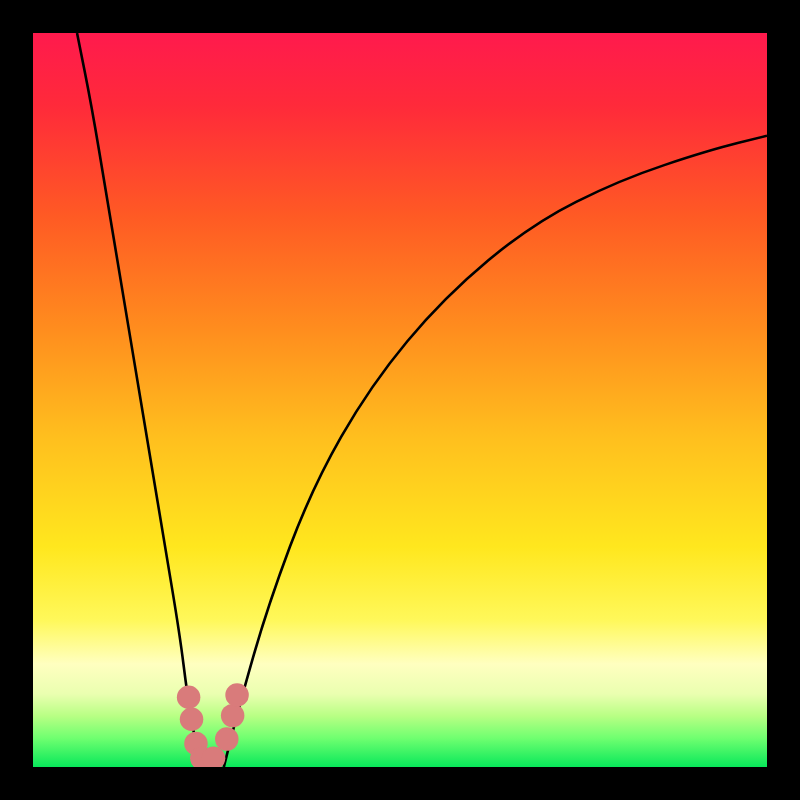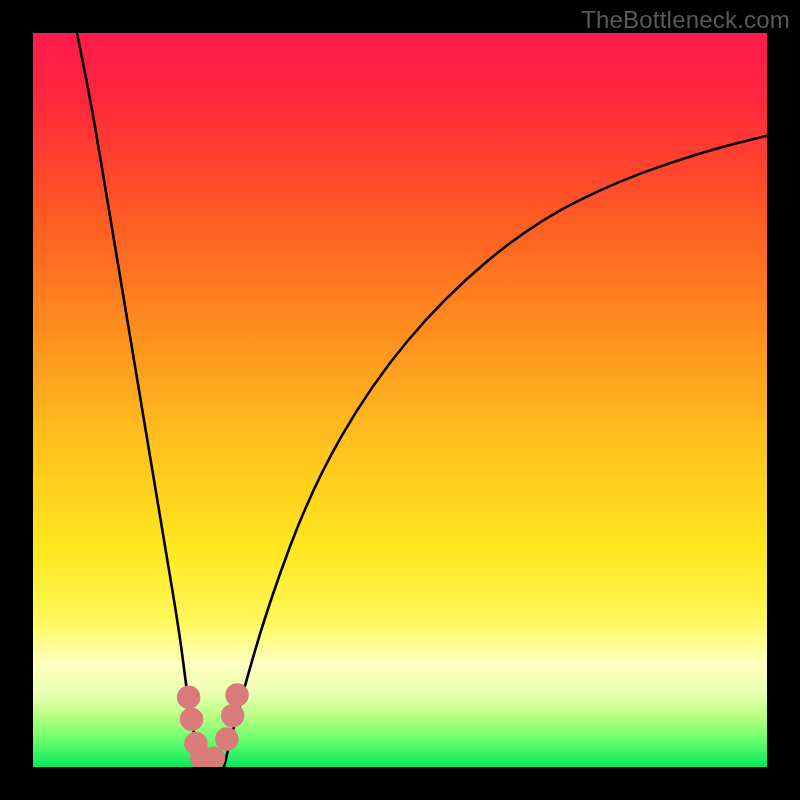--- a/index.html
+++ b/index.html
@@ -53,21 +53,20 @@
     left: 0; top: 0;
     width: 100%;
     height: 100%;
   }
 </style>
 </head>
 <body>
 
 <div class="frame">
 
-  <div class="watermark">TheBottleneck.com</div>
 
   <div class="plot">
 
     <div class="bg">
         <div style="height: 10%; background: linear-gradient(rgb(255, 26, 77) 0%, rgb(255, 42, 58) 100%);"></div>
         <div style="height: 15%; background: linear-gradient(rgb(255, 42, 58) 0%, rgb(255, 90, 36) 100%);"></div>
         <div style="height: 15%; background: linear-gradient(rgb(255, 90, 36) 0%, rgb(255, 140, 30) 100%);"></div>
         <div style="height: 15%; background: linear-gradient(rgb(255, 140, 30) 0%, rgb(255, 191, 30) 100%);"></div>
         <div style="height: 15%; background: linear-gradient(rgb(255, 191, 30) 0%, rgb(255, 231, 30) 100%);"></div>
         <div style="height: 10%; background: linear-gradient(rgb(255, 231, 30) 0%, rgb(255, 248, 90) 100%);"></div>

